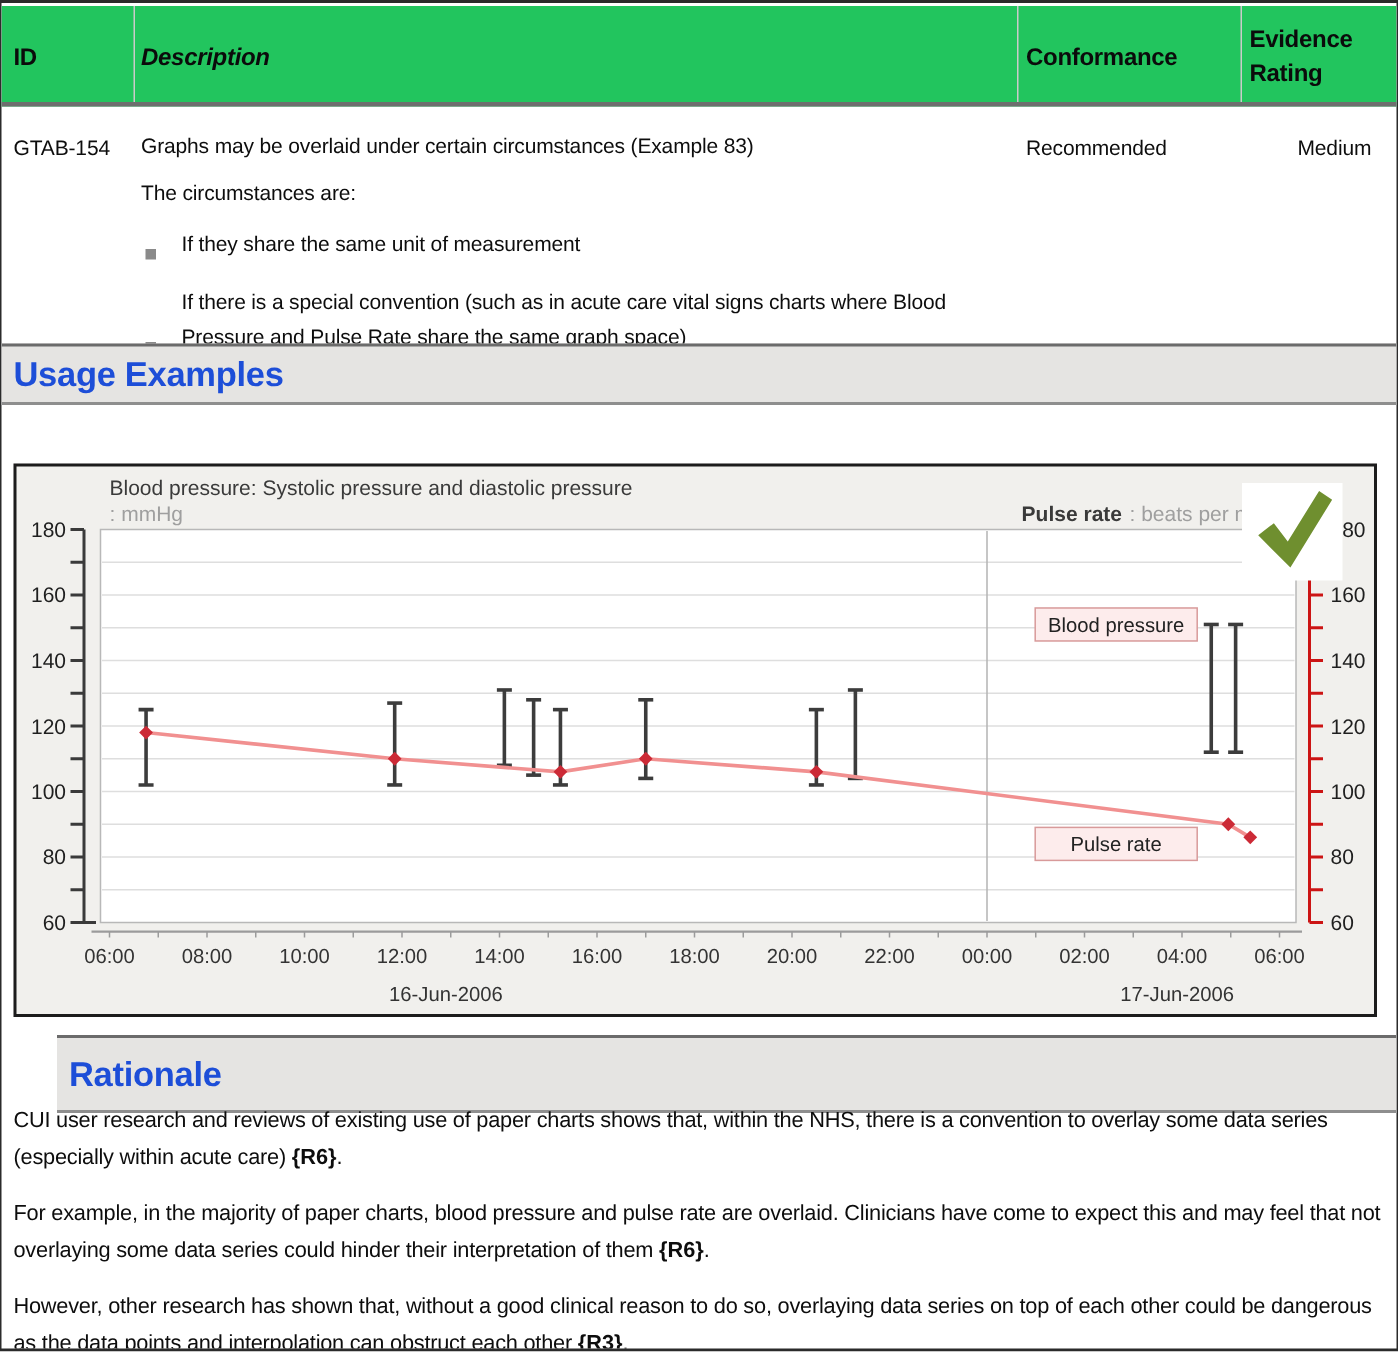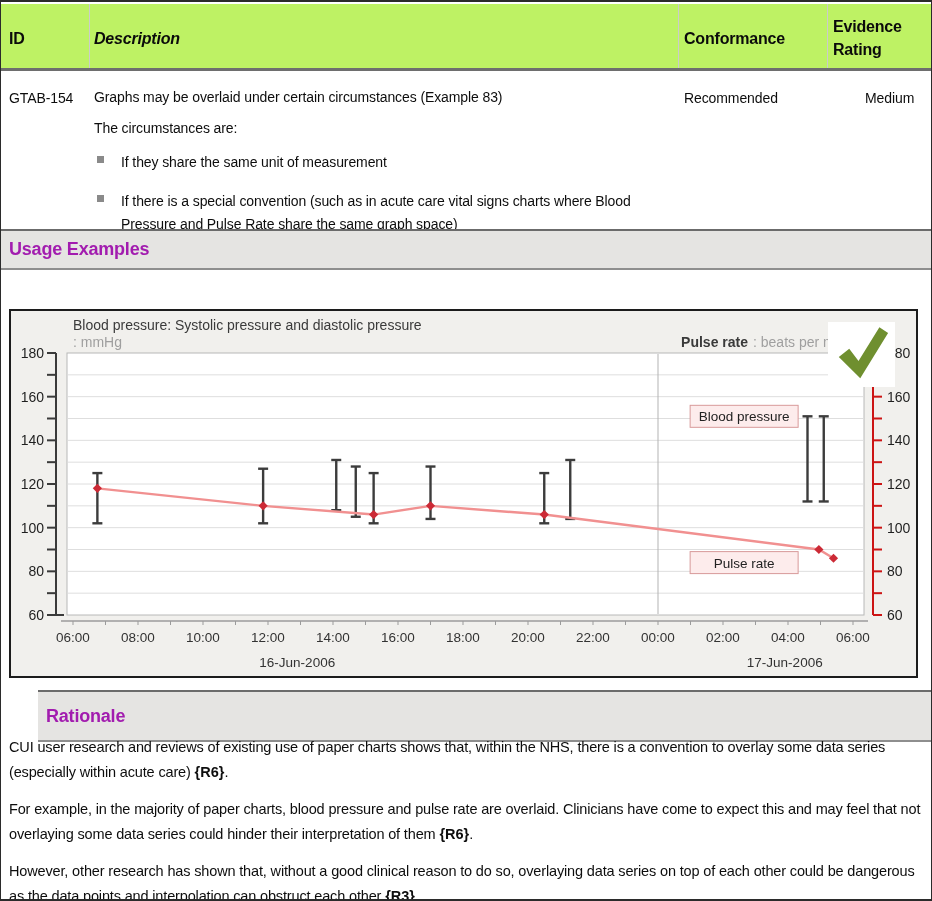--- a/index.html
+++ b/index.html
@@ -5,44 +5,44 @@
   html,body{margin:0;padding:0;background:#fff;}
   .page{
     position:relative; width:932px; height:901px; box-sizing:border-box;
     border:1px solid #2b2b2b; border-top-width:2px; border-bottom-width:2px;
     background:#fff; overflow:hidden;
     font-family:"Liberation Sans", sans-serif; color:#0d0d0d;
   }
   
   .hdr{
     position:absolute; top:2px; left:0; right:0; height:67px;
-    background:#bef264; border-bottom:3px solid #6e6e6e; box-sizing:border-box;
+    background:#22c55e; border-bottom:3px solid #6e6e6e; box-sizing:border-box;
   }
   .hdr .cell{position:absolute; font-weight:bold; font-size:16px; letter-spacing:-0.2px; color:#0b0b0b;}
   #h-id{left:8px; top:26px;}
   #h-desc{left:93px; top:26px;font-style:italic;}
   #h-conf{left:683px; top:26px;}
   #h-ev{left:832px; top:11px; width:90px; line-height:1.45;}
   .vsep{position:absolute; top:0; bottom:0; width:1px; background:#cbcbcb;}
   
   .rowtext{position:absolute; font-size:14px; letter-spacing:-0.1px; line-height:1.4;}
   #r-id{left:8px; top:87px;}
   #r-conf{left:683px; top:87px;}
   #r-ev{left:832px; top:87px;margin-left:32px;}
   .desc-stack{position:absolute; left:93px; top:87px; width:575px;}
   .desc-stack .dline{margin-bottom:15px; font-size:14px; letter-spacing:-0.1px;}
-  .bullet-row{display:flex; margin-bottom:17px;}
+  .bullet-row{display:flex; margin-bottom:17px;align-items:flex-end;}
   .bullet-square{width:7px; height:7px; background:#8a8a8a; margin:5px 17px 0 3px; flex:0 0 auto;}
   .bullet-text{font-size:14px; letter-spacing:-0.1px; line-height:1.6; width:552px;}
   
   .band{
     position:absolute; left:0; right:0; background:#e5e4e2; box-sizing:border-box;
     border-top:2px solid #6b6b6b; border-bottom:2px solid #8e8e8e;
     display:flex; align-items:center; padding-left:8px;
-    font-weight:bold; font-size:18px; letter-spacing:-0.2px; color:#a21caf;
+    font-weight:bold; font-size:23px; letter-spacing:-0.2px; color:#1d4ed8;
   }
   #band-usage{top:227px; height:41px;}
   #band-rationale{top:688px; height:52px;margin-left:37px;}
   .caption{position:absolute; left:8px; top:276px; font-size:14px; letter-spacing:-0.1px;}
   
   .chart-box{
     position:absolute; left:8px; top:307px; width:909px; height:369px;
     box-sizing:border-box; border:2px solid #1c1c1c; background:#f1f0ed;
   }
   .chart-box svg{display:block; width:905px; height:365px;}

